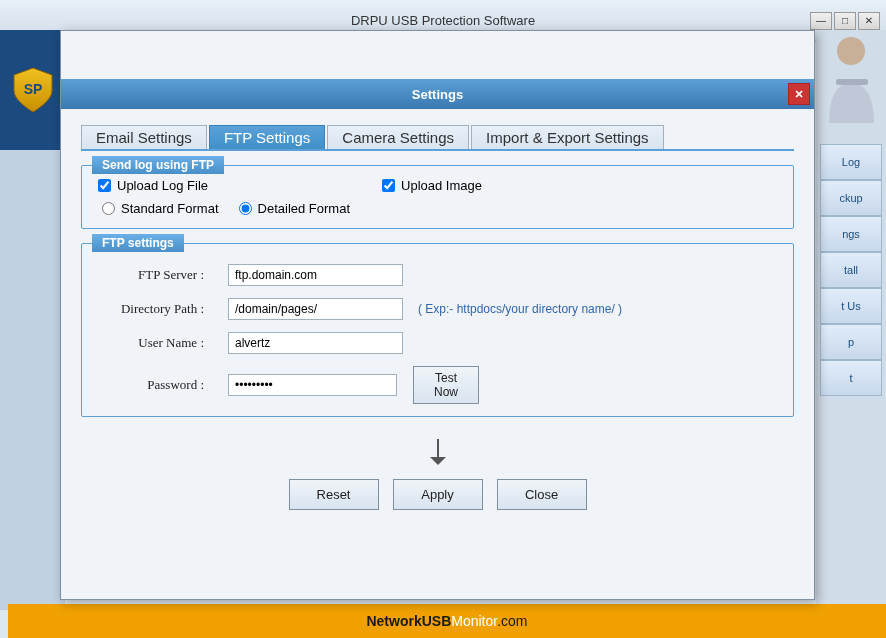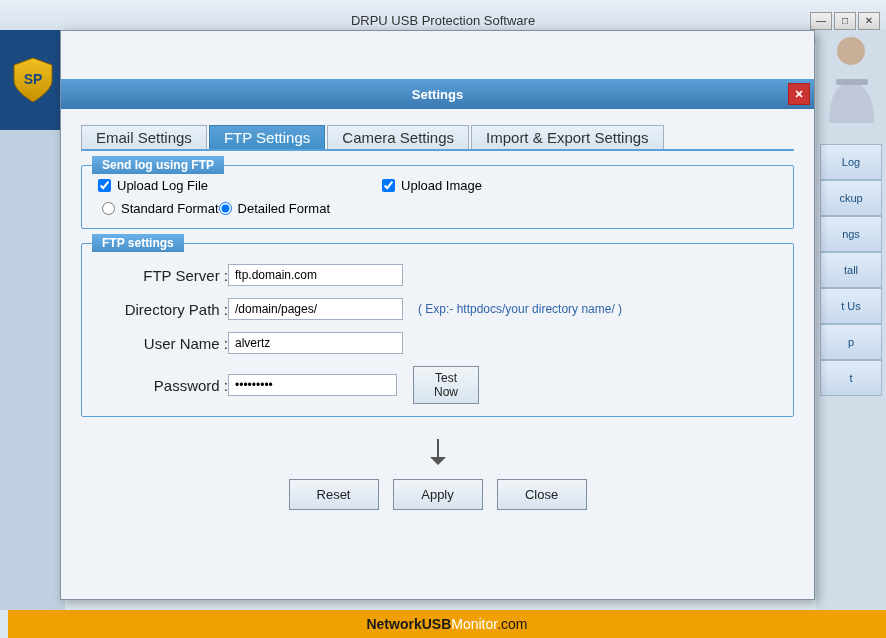--- a/index.html
+++ b/index.html
@@ -66,21 +66,21 @@
       cursor: pointer;
       margin: 0 4px;
     }
 
     
     .bottom-banner {
       position: absolute;
       bottom: 0;
       left: 8px;
       right: 0;
-      height: 28px;
+      height: 34px;
       background: #f0a000;
       display: flex;
       align-items: center;
       justify-content: center;
     }
     .banner-text {
       font-size: 14px;
       color: #1a1a1a;
     }
     .banner-text .bold { font-weight: bold; }
@@ -184,20 +184,21 @@
     }
 
     
     .checkbox-row {
       display: flex;
       gap: 34px;
       margin-bottom: 8px;
     }
     .radio-row {
       display: flex;
+      gap: 20px;
       align-items: center;
       margin-left: 4px;
     }
     .check-item {
       display: flex;
       align-items: center;
       gap: 6px;
       font-size: 13px;
     }
     input[type="checkbox"], input[type="radio"] {
@@ -207,23 +208,24 @@
     
     .form-grid {
       display: grid;
       grid-template-columns: 130px 180px 1fr;
       row-gap: 12px;
       align-items: center;
       margin-top: 8px;
     }
     .form-label {
       text-align: right;
-      padding-right: 0;
-      font-size: 15px;
+      padding-right: 24px;
+      font-size: 13px;
       color: #222;
+      font-family: Liberation Serif, serif;
     }
     .form-input {
       border: 1px solid #a0b0c0;
       padding: 3px 6px;
       font-size: 12px;
       width: 175px;
       background: white;
     }
     .form-hint {
       font-size: 12px;
@@ -297,21 +299,21 @@
   <div class="title-bar">
     <span class="title-bar-text">DRPU USB Protection Software</span>
     <div class="title-bar-controls">
       <div class="title-bar-btn">—</div>
       <div class="title-bar-btn">□</div>
       <div class="title-bar-btn close">✕</div>
     </div>
   </div>
 
   <div class="left-panel">
-    <div style="width:65px;height:100px;background:#1a4a80;display:flex;align-items:center;justify-content:center;">
+    <div style="width:65px;height:120px;background:#1a4a80;display:flex;align-items:center;justify-content:center;">
 
       <svg width="42" height="46" viewBox="0 0 42 46">
         <defs>
           <linearGradient id="sg1" x1="0" y1="0" x2="0" y2="1">
             <stop offset="0%" stop-color="#f0c020"></stop>
             <stop offset="100%" stop-color="#c89000"></stop>
           </linearGradient>
         </defs>
         <path d="M21,1 L40,8 L40,24 C40,34 21,45 21,45 C21,45 2,34 2,24 L2,8 Z" fill="url(#sg1)" stroke="#8a6000" stroke-width="1"></path>
         <text x="21" y="27" text-anchor="middle" font-size="14" fill="#1a4a80" font-weight="bold">SP</text>

